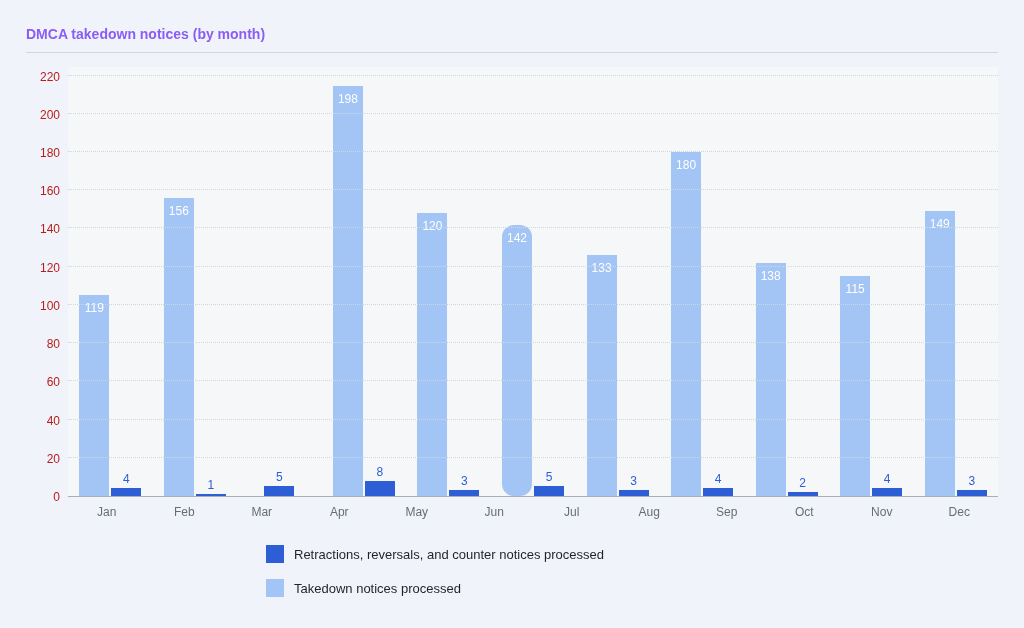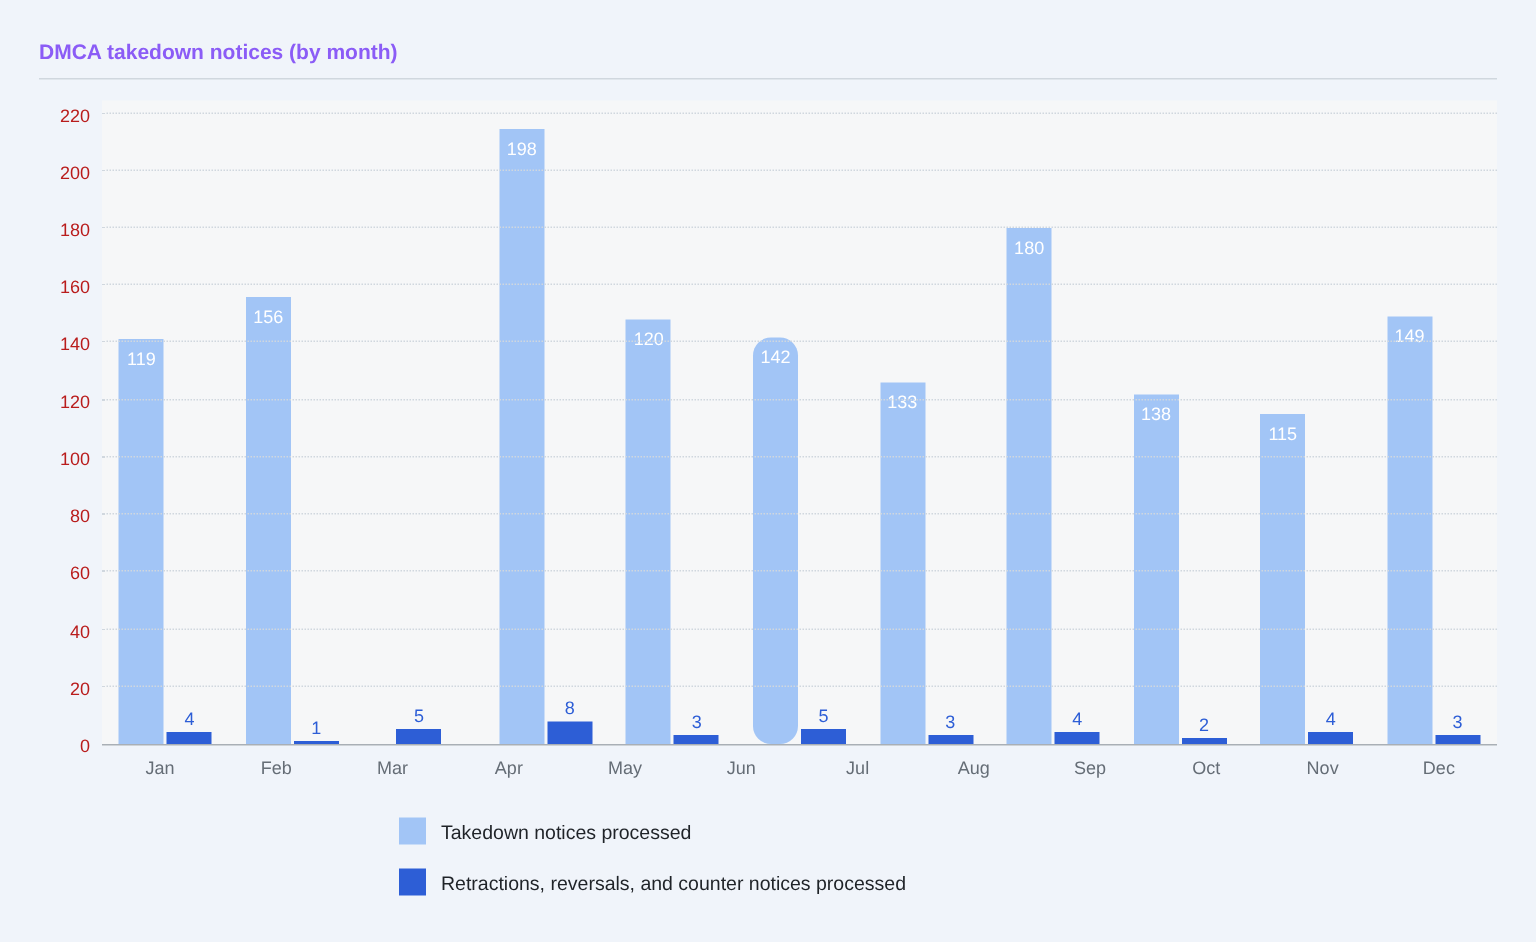--- a/index.html
+++ b/index.html
@@ -125,21 +125,21 @@
         <div class="y-tick" style="bottom: 229.333px;">120</div>
         <div class="y-tick" style="bottom: 267.556px;">140</div>
         <div class="y-tick" style="bottom: 305.778px;">160</div>
         <div class="y-tick" style="bottom: 344px;">180</div>
         <div class="y-tick" style="bottom: 382.222px;">200</div>
         <div class="y-tick" style="bottom: 420.444px;">220</div>
       </div>
     <div class="plot-area" id="plot-area">
       <div class="bars" id="bars">
           <div class="month-group">
-            <div class="bar a" style="height: 270px;">
+            <div class="bar a" style="height: 201px;">
               <div class="bar-label">119</div>
             </div>
             <div class="bar b" style="height: 7.64444px;">
               <div class="bar-label">4</div>
             </div>
           </div>
           <div class="month-group">
             <div class="bar a" style="height: 298.133px;">
               <div class="bar-label">156</div>
             </div>
@@ -241,22 +241,22 @@
       <div class="x-tick">Jul</div>
       <div class="x-tick">Aug</div>
       <div class="x-tick">Sep</div>
       <div class="x-tick">Oct</div>
       <div class="x-tick">Nov</div>
       <div class="x-tick">Dec</div>
     </div>
 
   <div class="legend">
     <div class="legend-item">
+      <span class="swatch b"></span>
+      <span>Retractions, reversals, and counter notices processed</span>
+    </div>
+    <div class="legend-item">
       <span class="swatch a"></span>
       <span>Takedown notices processed</span>
     </div>
-    <div class="legend-item">
-      <span class="swatch b"></span>
-      <span>Retractions, reversals, and counter notices processed</span>
-    </div>
   </div>
 
 </div>
 
 </body></html>

